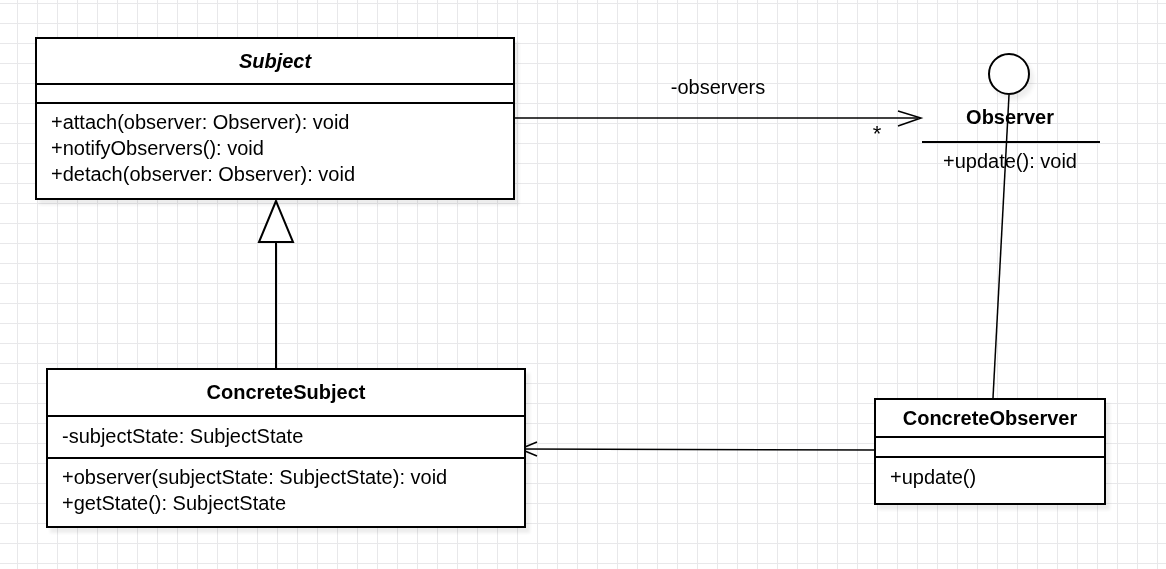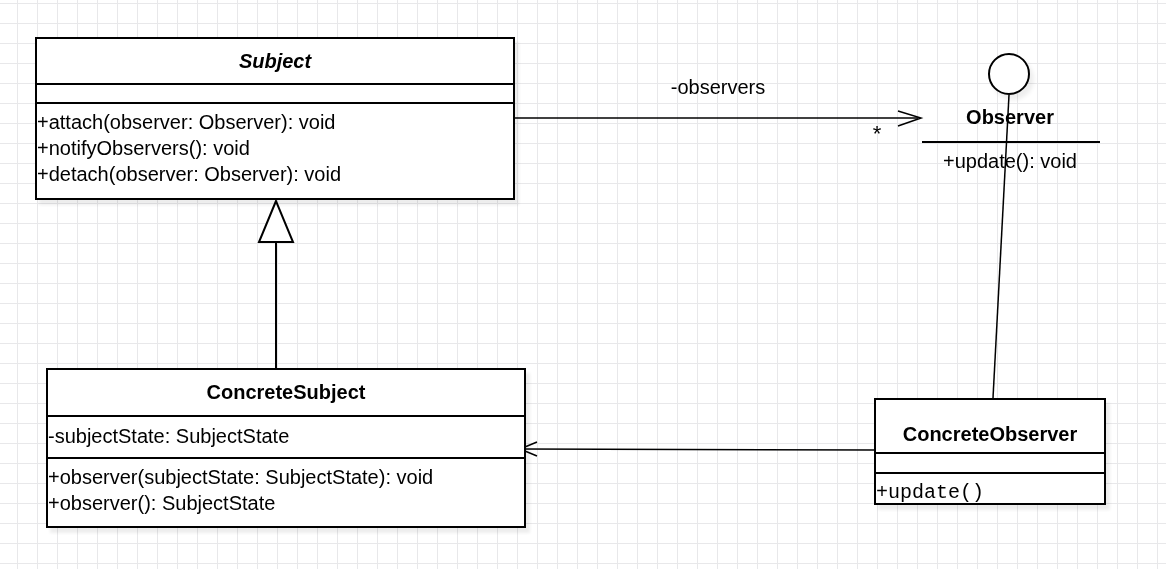--- a/index.html
+++ b/index.html
@@ -30,21 +30,21 @@
   }
   .uml-title{
     display:flex;align-items:center;justify-content:center;
     font-weight:bold;font-size:20px;
     flex:0 0 auto;
   }
   .italic{font-style:italic;border-radius:7px;}
   .uml-attrs,.uml-methods{
     border-top:2px solid #000;
     font-size:20px;line-height:26px;
-    padding:5px 4px 0 0;
+    padding:5px 4px 0 14px;
     box-sizing:border-box;
     flex:0 0 auto;
     overflow:hidden;
   }
   .member{white-space:nowrap;}
   .floating-label{
     position:absolute;
     font-size:20px;line-height:24px;
     text-align:center;
     white-space:nowrap;
@@ -99,28 +99,28 @@
     </div>
   </div>
 
   <div class="uml-box" style="left:46px;top:368px;width:480px;height:160px;">
     <div class="uml-title" style="height:45px;">ConcreteSubject</div>
     <div class="uml-attrs" style="height:42px;padding-top:6px;">
       <div class="member">-subjectState: SubjectState</div>
     </div>
     <div class="uml-methods" style="flex:1 1 auto;">
       <div class="member">+observer(subjectState: SubjectState): void</div>
-      <div class="member">+observer(): SubjectState</div>
+      <div class="member">+getState(): SubjectState</div>
     </div>
   </div>
 
   <div class="uml-box" style="left:874px;top:398px;width:232px;height:107px;">
-    <div class="uml-title" style="height:36px;margin-top:16px;">ConcreteObserver</div>
+    <div class="uml-title" style="height:36px;">ConcreteObserver</div>
     <div class="uml-attrs" style="height:20px;padding-top:0;"></div>
-    <div class="uml-methods" style="flex:1 1 auto;padding-top:6px;font-family:Liberation Mono, monospace;">
+    <div class="uml-methods" style="flex:1 1 auto;padding-top:6px;">
       <div class="member">+update()</div>
     </div>
   </div>
 
   <div id="iface-circle"></div>
   <div class="floating-label bold" style="left:914px;top:105px;width:192px;text-align:center;">Observer</div>
   <div id="iface-underline"></div>
   <div class="floating-label" style="left:914px;top:149px;width:192px;">+update(): void</div>
 
   <div class="floating-label" style="left:638px;top:75px;width:160px;">-observers</div>

